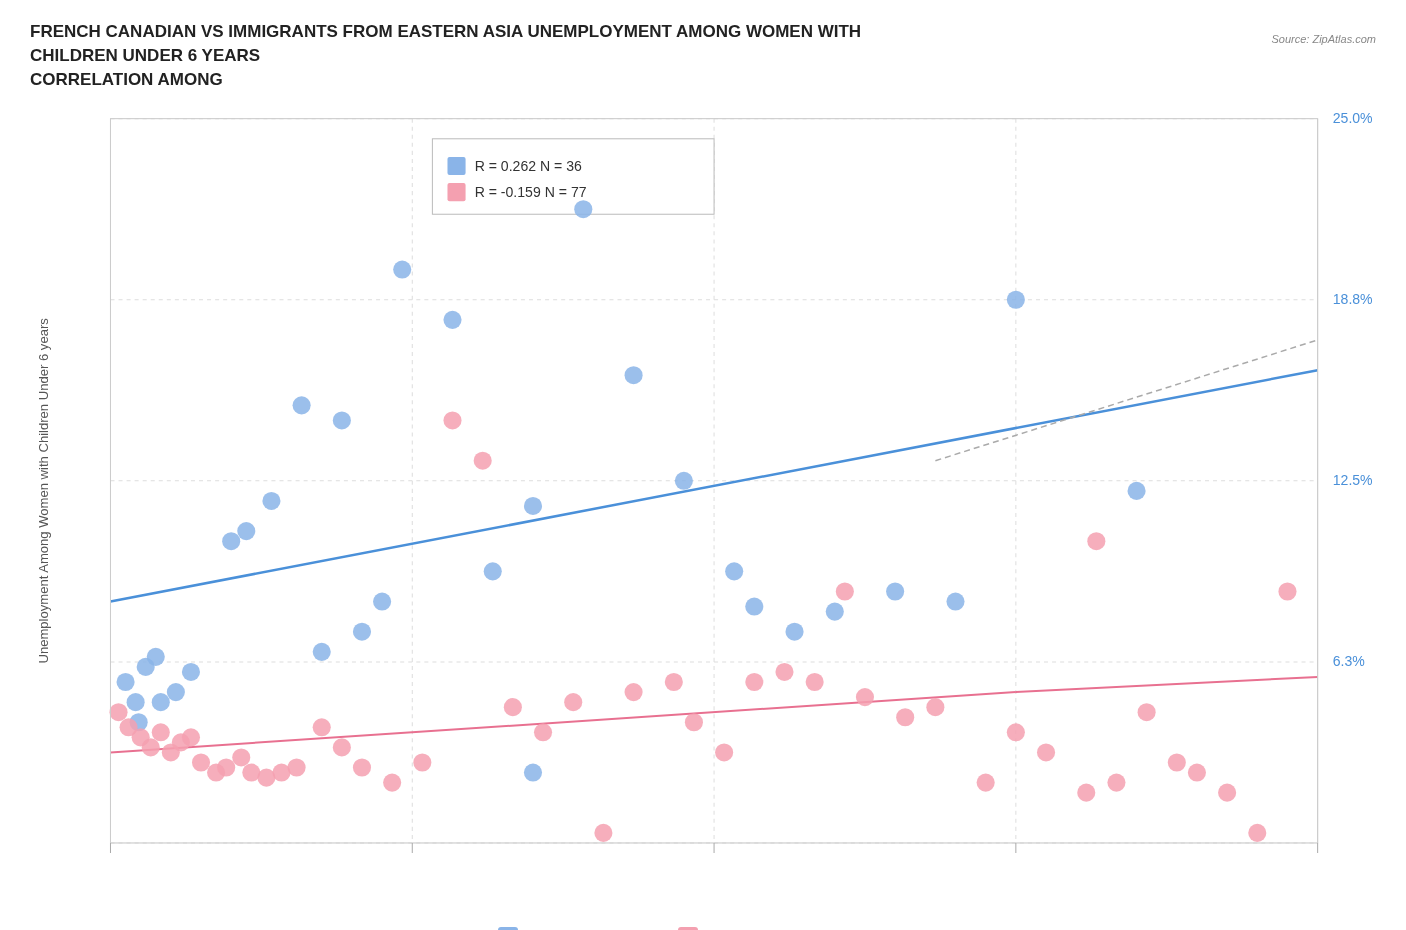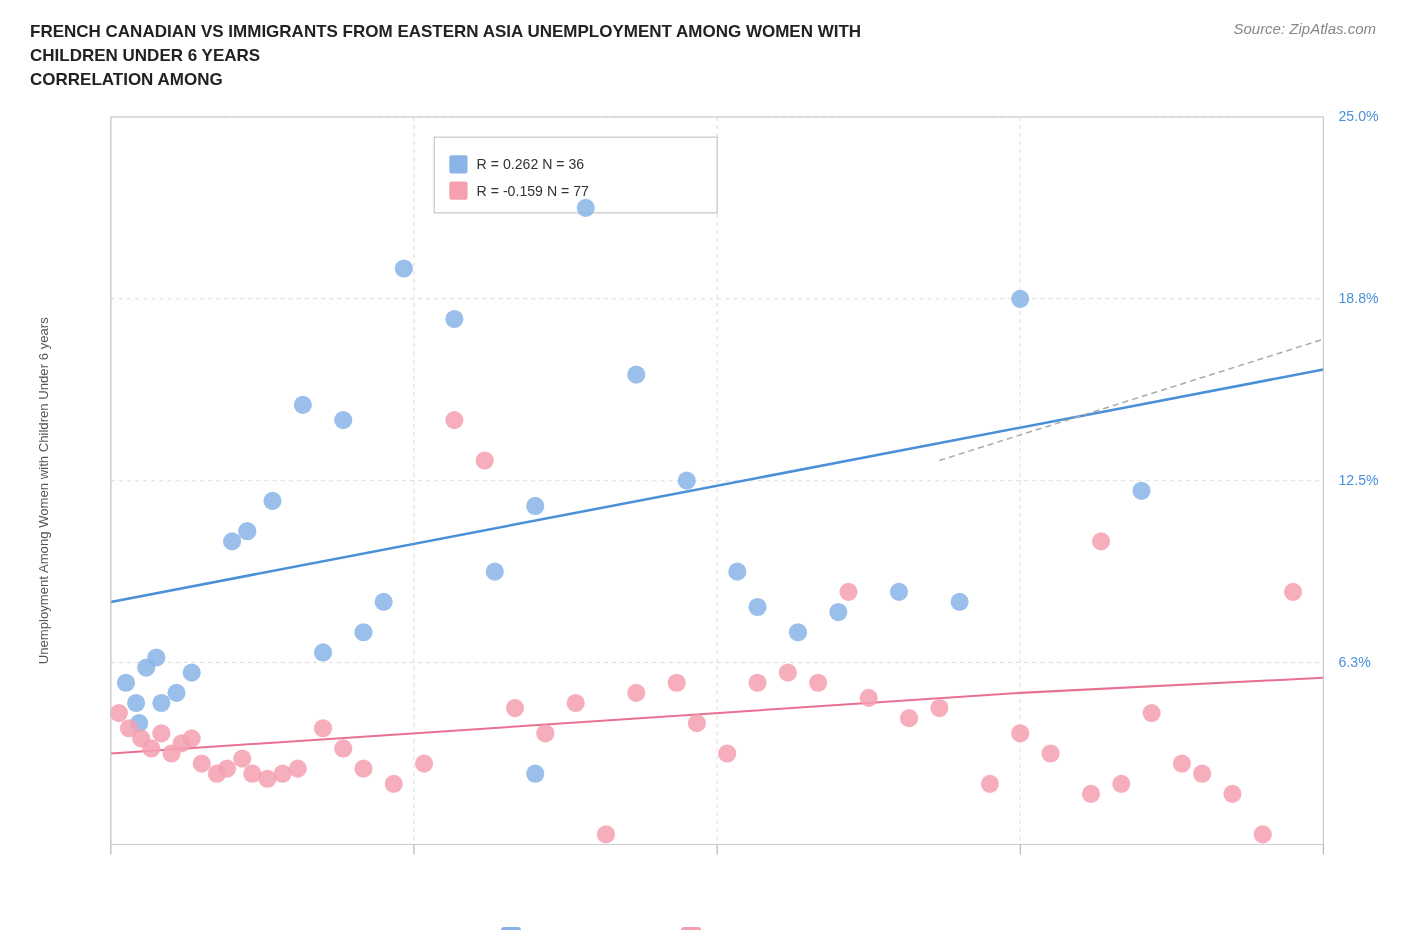--- a/index.html
+++ b/index.html
@@ -6,36 +6,36 @@
     body {
       font-family: Arial, sans-serif;
       background: #fff;
       width: 1406px;
       height: 930px;
       overflow: hidden;
     }
     .page {
       width: 1406px;
       height: 930px;
-      padding: 20px 22px 20px 30px;
+      padding: 20px 28px 20px 30px;
       position: relative;
     }
     .title {
       font-size: 17px;
       font-weight: 600;
       color: #222;
       line-height: 1.4;
       max-width: 900px;
       margin-bottom: 4px;
     }
     .source {
       position: absolute;
-      top: 20px;
+      top: 33px;
       right: 30px;
-      font-size: 15px;
+      font-size: 11px;
       color: #888;
       font-style: italic;
     }
     .chart-container {
       position: relative;
       width: 100%;
       height: 820px;
       margin-top: 10px;
     }
     svg.chart {

